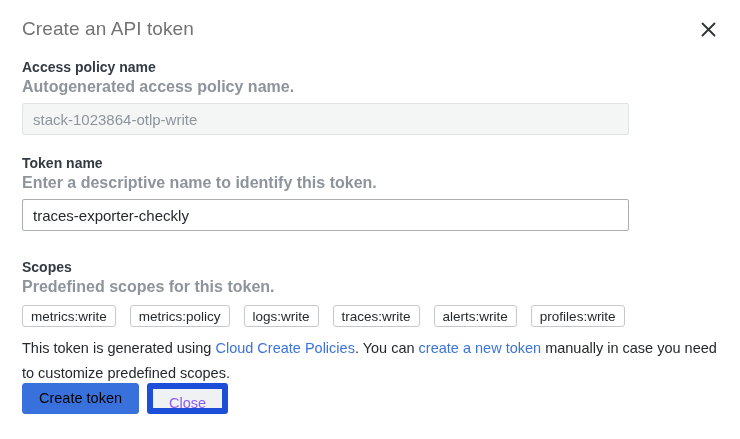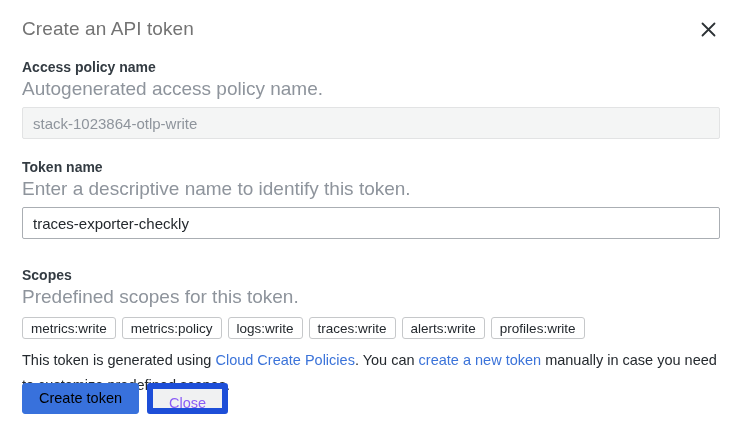--- a/index.html
+++ b/index.html
@@ -39,26 +39,27 @@
 
   .field { margin-top: 0; }
   .field-label {
     font-size: 14px;
     font-weight: 700;
     font-weight: 600;
     color: #333b42;
     margin-bottom: 3px;
   }
   .field-desc {
-    font-size: 19px;
+    font-size: 16px;
     color: #8e949c;
     margin-bottom: 7px;
+    font-weight: bold;
   }
   .text-input {
-    width: 698px;
+    width: 607px;
     height: 32px;
     border: 1px solid #aaaeb3;
     border-radius: 2px;
     background: #ffffff;
     color: #24292e;
     font-size: 15px;
     font-family: "Liberation Sans", "DejaVu Sans", sans-serif;
     padding: 0 10px;
     outline: none;
   }
@@ -68,21 +69,21 @@
     color: #8e949c;
   }
 
   .field-access { margin-top: 19px; }
   .field-token  { margin-top: 20px; }
   .field-scopes { margin-top: 28px; }
 
   .scope-list {
     display: flex;
     flex-wrap: wrap;
-    gap: 6px;
+    gap: 14px;
     margin-top: 9px;
   }
   .scope-badge {
     display: inline-flex;
     align-items: center;
     height: 22px;
     padding: 0 8px;
     border: 1px solid #c6c8ca;
     border-radius: 3px;
     background: #ffffff;

